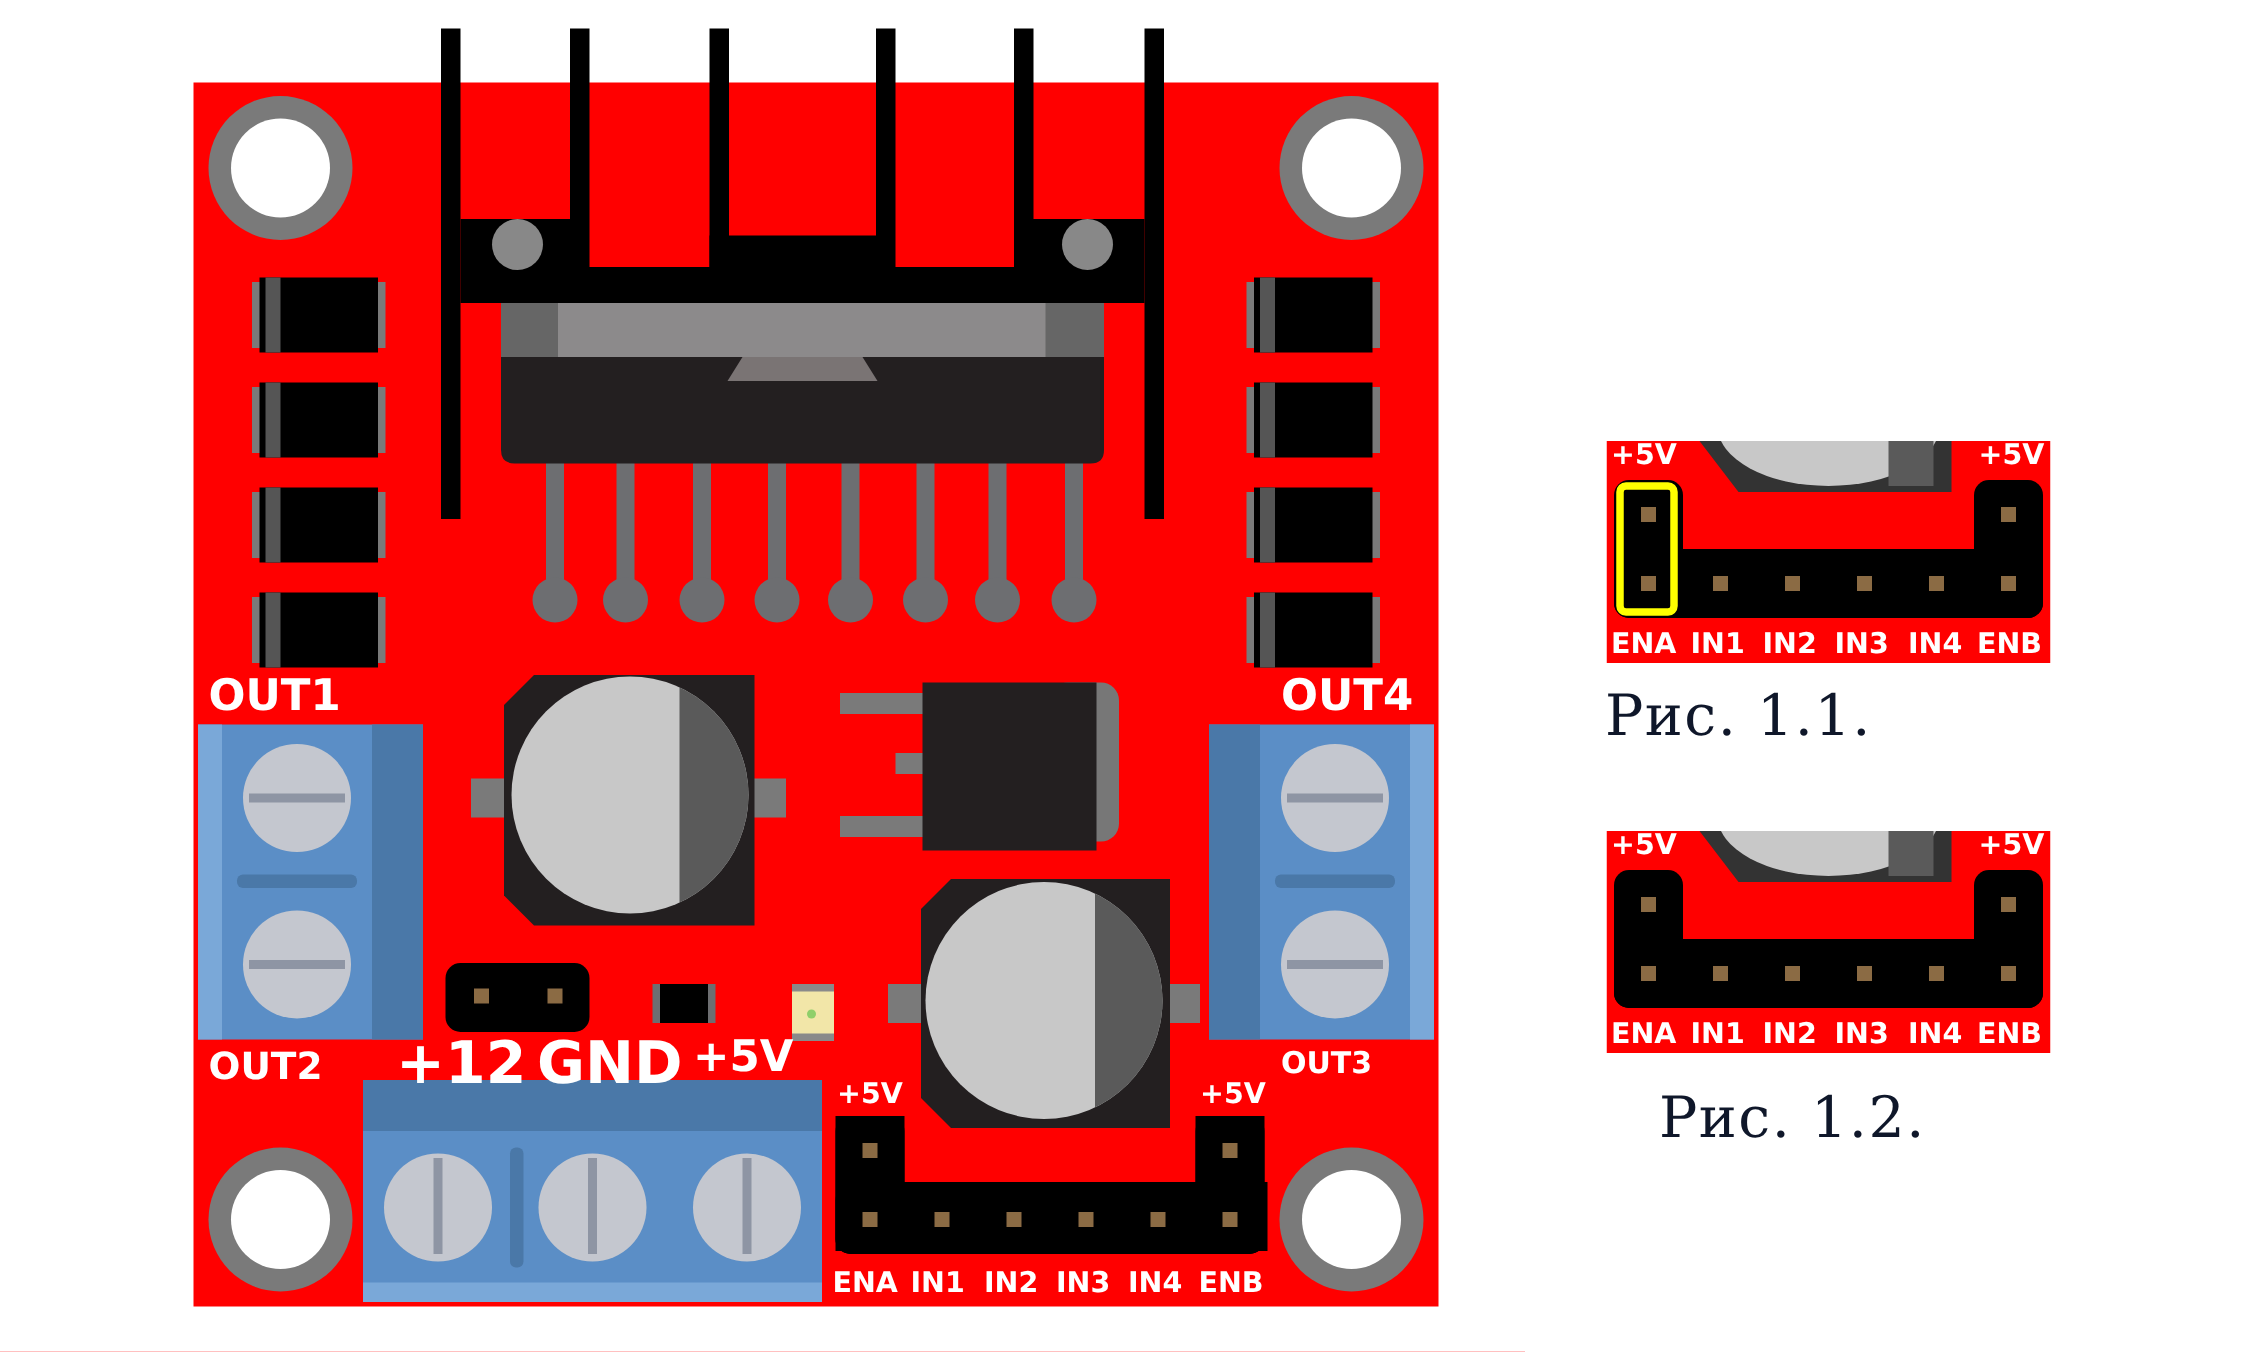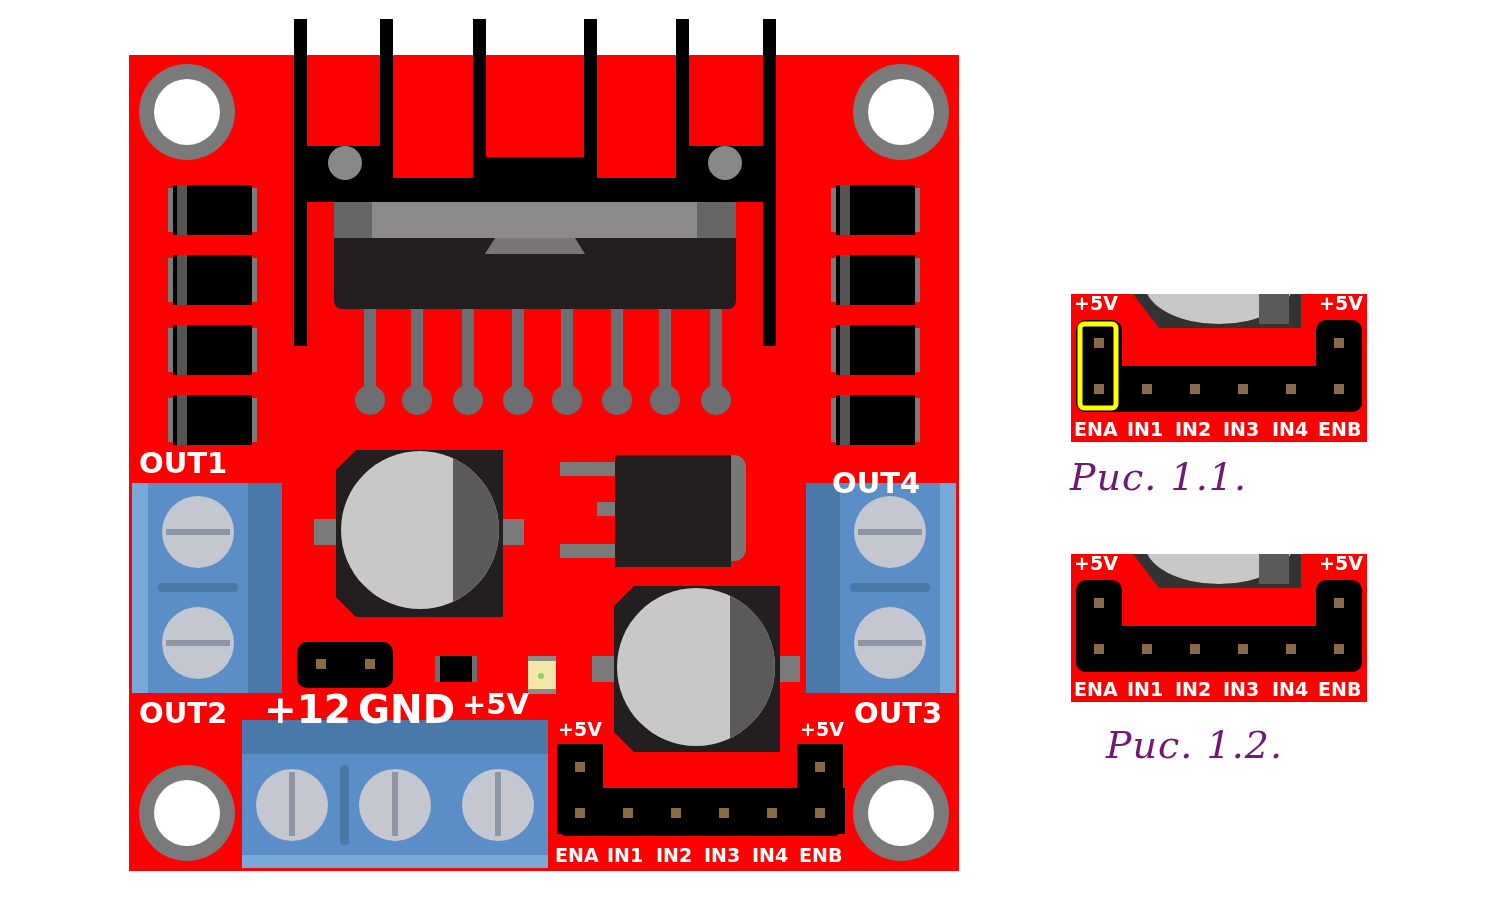--- a/index.html
+++ b/index.html
@@ -1,19 +1,19 @@
 <!DOCTYPE html>
 <html><head>
 <meta charset="utf-8">
 <style>
   html,body{margin:0;padding:0;background:#ffffff;}
   body{width:1500px;height:901px;position:relative;overflow:hidden;font-family:"DejaVu Sans",sans-serif;}
   .abs{position:absolute;border-radius:29px;}
   .lbl{position:absolute;color:#ffffff;font-family:"DejaVu Sans",sans-serif;font-weight:bold;white-space:nowrap;}
-  .caption{position:absolute;font-family:"DejaVu Serif",serif;font-style:italic;color:#701a75;font-size:38px;letter-spacing:1px;}
+  .caption{position:absolute;font-family:"DejaVu Serif",serif;color:#0f172a;font-size:38px;letter-spacing:1px;}
 </style>
 </head>
 <body>
 
 <div class="abs" style="left:0;top:0;width:1000px;height:747px;">
   <svg width="1000" height="901" viewBox="0 0 1000 901">
 
     <rect x="129" y="55" width="830" height="816" fill="#ff0000"></rect>
 
     <g>
@@ -210,23 +210,23 @@
         <rect x="671" y="808" width="10" height="10"></rect>
         <rect x="719" y="808" width="10" height="10"></rect>
         <rect x="767" y="808" width="10" height="10"></rect>
         <rect x="815" y="808" width="10" height="10"></rect>
       </g>
     </g>
   </svg>
 
   
   <div class="lbl" style="left:139px;top:446px;font-size:29px;">OUT1</div>
-  <div class="lbl" style="left:139px;top:696px;font-size:29px;">OUT2</div>
-  <div class="lbl" style="left:832px;top:446px;font-size:29px;margin-top:20px;">OUT4</div>
-  <div class="lbl" style="left:854px;top:696px;font-size:29px;">OUT3</div>
+  <div class="lbl" style="left:139px;top:696px;font-size:25px;">OUT2</div>
+  <div class="lbl" style="left:854px;top:446px;font-size:29px;">OUT4</div>
+  <div class="lbl" style="left:854px;top:696px;font-size:20px;">OUT3</div>
   <div class="lbl" style="left:264px;top:687px;font-size:39px;">+12</div>
   <div class="lbl" style="left:358px;top:687px;font-size:39px;">GND</div>
   <div class="lbl" style="left:462px;top:687px;font-size:29px;">+5V</div>
 
   <div class="lbl" style="left:558px;top:718px;font-size:19px;">+5V</div>
   <div class="lbl" style="left:800px;top:718px;font-size:19px;">+5V</div>
   <div class="lbl" style="left:555px;top:844px;font-size:19px;">ENA</div>
   <div class="lbl" style="left:607px;top:844px;font-size:19px;">IN1</div>
   <div class="lbl" style="left:656px;top:844px;font-size:19px;">IN2</div>
   <div class="lbl" style="left:704px;top:844px;font-size:19px;">IN3</div>

